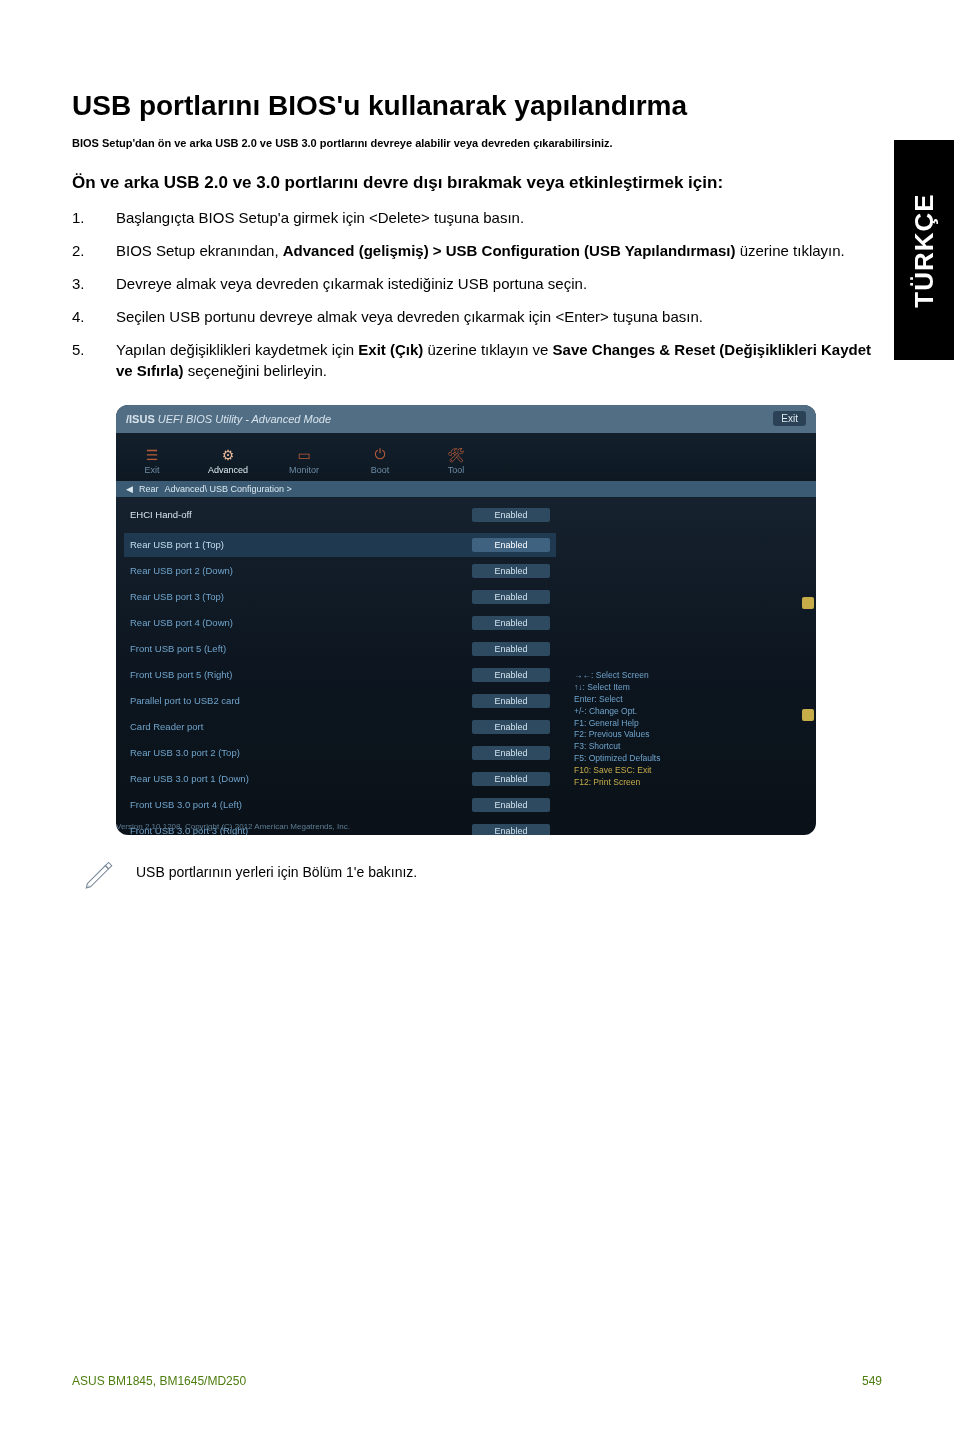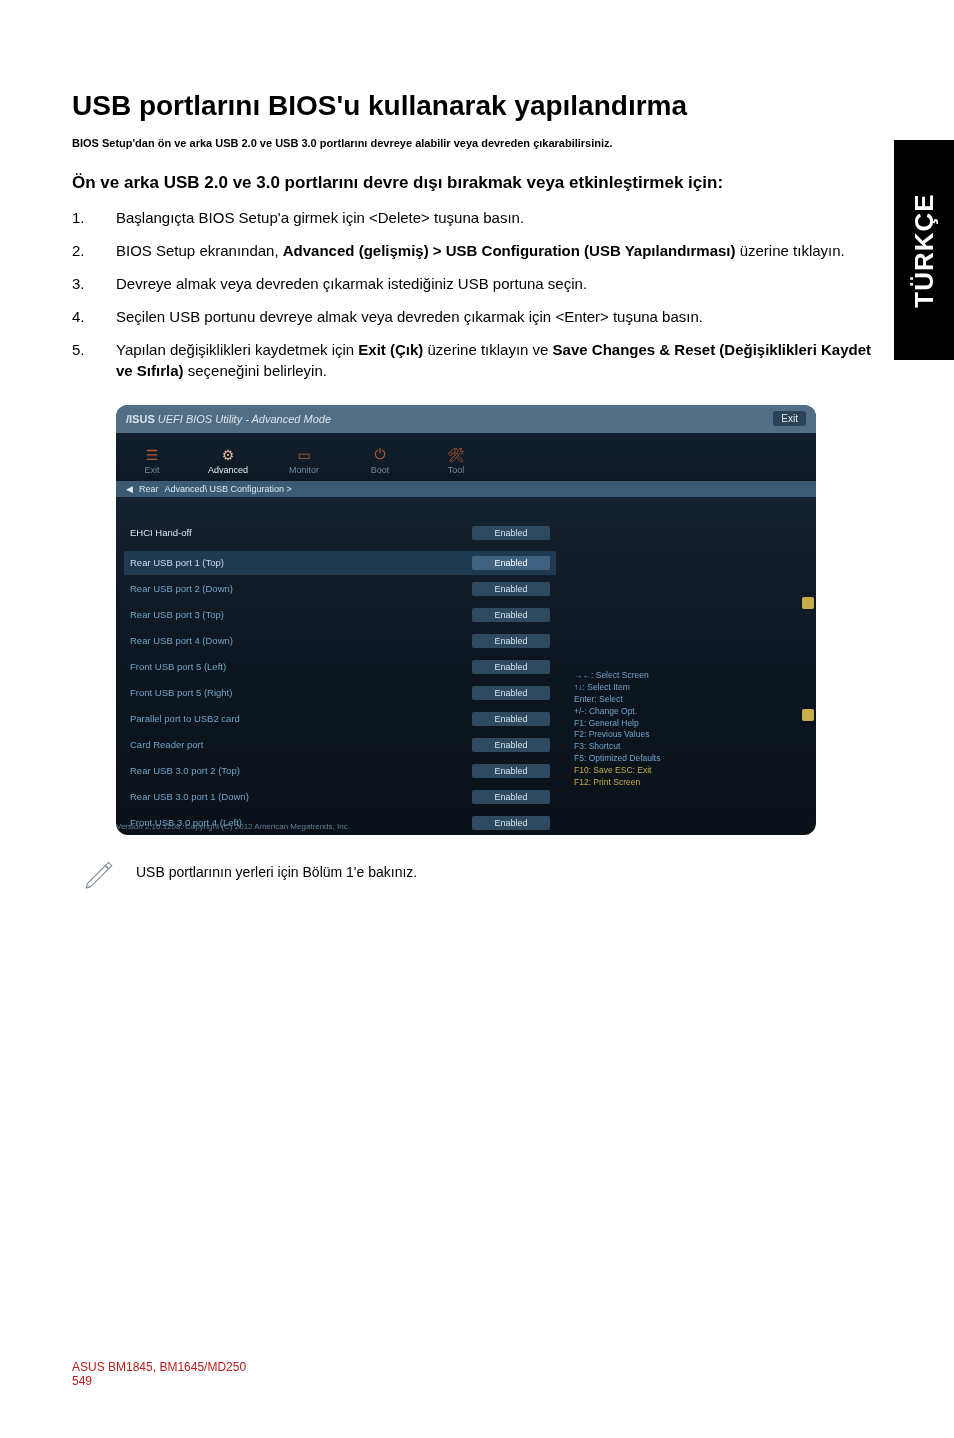--- a/index.html
+++ b/index.html
@@ -133,21 +133,21 @@
       align-items: center;
       gap: 6px;
     }
     .bios-crumb .arrow { font-size: 9px; }
     .bios-body {
       display: flex;
       height: calc(100% - 108px);
     }
     .bios-left {
       width: 64%;
-      padding: 24px 8px;
+      padding: 6px 8px;
     }
     .bios-right {
       width: 36%;
       padding: 30px 12px 8px 12px;
       position: relative;
     }
     .bios-row {
       display: flex;
       justify-content: space-between;
       align-items: center;
@@ -222,22 +222,21 @@
       font-size: 14px;
     }
     .page-footer {
       position: absolute;
       bottom: 50px;
       left: 72px;
       right: 72px;
       display: flex;
       justify-content: space-between;
       font-size: 12px;
-      color: #b91c1c;
-      flex-direction: column;
+      color: #4d7c0f;
     }
   </style>
 </head>
 <body>
 
 <div class="side-tab">
   <span>TÜRKÇE</span>
 </div>
 
 <div class="page">

